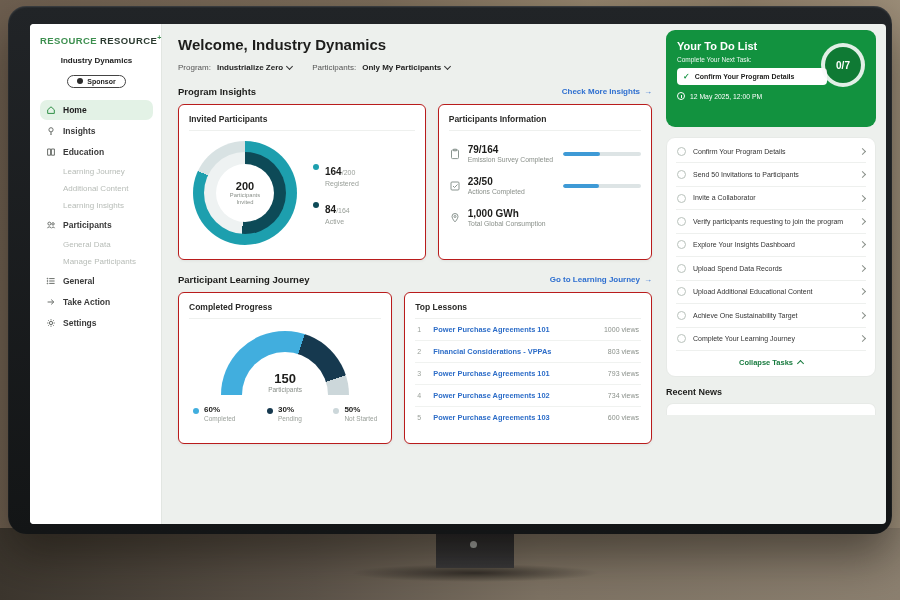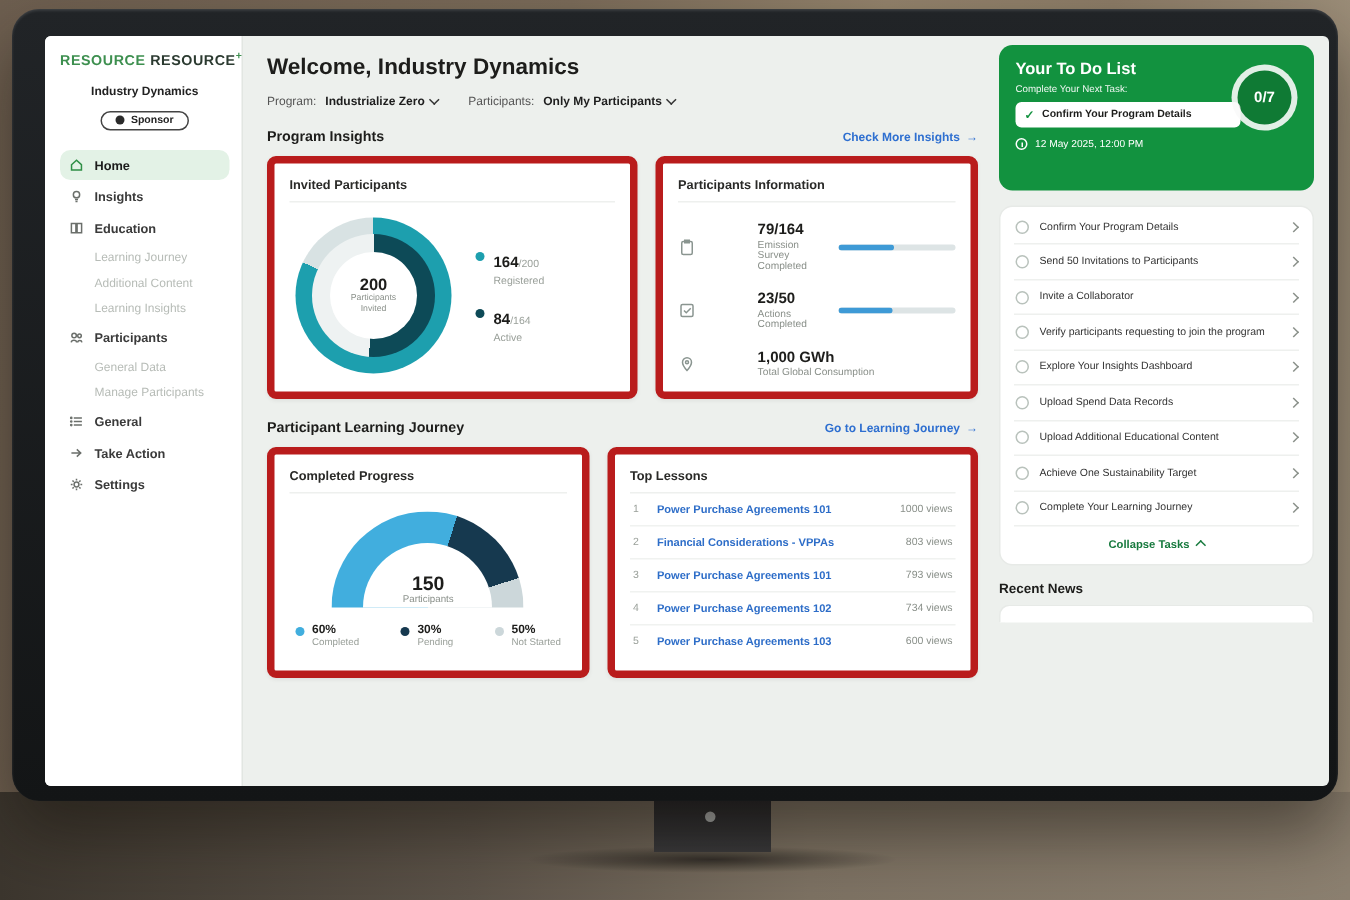--- a/index.html
+++ b/index.html
@@ -45,21 +45,21 @@
   .filters{display:flex;align-items:center;gap:6px;margin-top:10px;}
   .f-label{font-size:8px;color:#555;}
   .f-select{border:none;background:transparent;font-family:inherit;font-size:8px;font-weight:bold;color:#1e1e1e;
     display:inline-flex;align-items:center;gap:4px;cursor:pointer;padding:0;margin-right:14px;}
   .cdown{width:5px;height:5px;border-right:1.2px solid #333;border-bottom:1.2px solid #333;
     transform:rotate(45deg);display:inline-block;margin-top:-2px;}
   .sec-head{display:flex;align-items:center;justify-content:space-between;margin-top:14px;}
   .sec-title{font-size:9.5px;font-weight:bold;color:#1d1d1b;}
   .sec-link{font-size:8px;font-weight:bold;color:#2e6fd0;cursor:pointer;text-decoration:none;display:inline-flex;gap:4px;align-items:center;}
   .cards{display:flex;gap:12px;margin-top:7px;}
-  .card{background:#fff;border:5px solid #b91c1c;border-radius:6px;padding:9px 10px;box-shadow:0 1px 3px rgba(0,0,0,.06);}
+  .card{background:#fff;border:1px solid #b91c1c;border-radius:6px;padding:9px 10px;box-shadow:0 1px 3px rgba(0,0,0,.06);}
   .card-title{font-size:8.5px;font-weight:bold;color:#2a2a28;border-bottom:1px solid #eef0ee;padding-bottom:6px;}
   .c-invited{flex:1.08;min-height:156px;}
   .c-info{flex:0.92;min-height:156px;}
   .c-edu{flex:0.92;min-height:152px;}
   .c-lessons{flex:1.08;min-height:152px;}
 
   
   .inv-body{display:flex;align-items:center;gap:16px;padding:10px 0 0 4px;}
   .donut{position:relative;width:104px;height:104px;flex-shrink:0;}
   .d-ring{position:absolute;inset:0;border-radius:50%;}
@@ -73,21 +73,21 @@
   .leg-val{font-size:10px;font-weight:bold;color:#1d1d1b;}
   .leg-of{font-size:7px;color:#9aa09a;}
   .leg-lab{font-size:7px;color:#9aa09a;margin-top:1px;}
   .dot{width:6px;height:6px;border-radius:50%;display:inline-block;margin-top:3px;flex-shrink:0;}
   .dot-teal{background:#1d9fae;} .dot-navy{background:#0d4a57;}
   .dot-blue{background:#41aede;} .dot-dark{background:#16394f;} .dot-grey{background:#ccd7da;}
 
   
   .info-row{display:flex;align-items:center;gap:7px;margin-top:13px;}
   .iico{width:12px;height:12px;flex-shrink:0;display:inline-flex;}
-  .itxt{flex:1;min-width:0;margin-left:34px;}
+  .itxt{flex:1;min-width:0;}
   .ival{font-size:10px;font-weight:bold;color:#1d1d1b;}
   .ilab{font-size:6.8px;color:#8a908a;margin-top:1px;}
   .ibar{width:78px;height:4px;background:#dde4e5;border-radius:3px;overflow:hidden;flex-shrink:0;}
   .ifill{height:100%;background:#3e9ad6;border-radius:3px;}
 
   
   .gauge{position:relative;width:128px;height:64px;overflow:hidden;margin:12px auto 4px;}
   .g-arc{position:absolute;left:0;top:0;width:128px;height:128px;border-radius:50%;}
   .g-hole{position:absolute;left:21px;top:21px;width:86px;height:86px;border-radius:50%;background:#fff;}
   .g-center{position:absolute;left:0;right:0;bottom:2px;text-align:center;}

